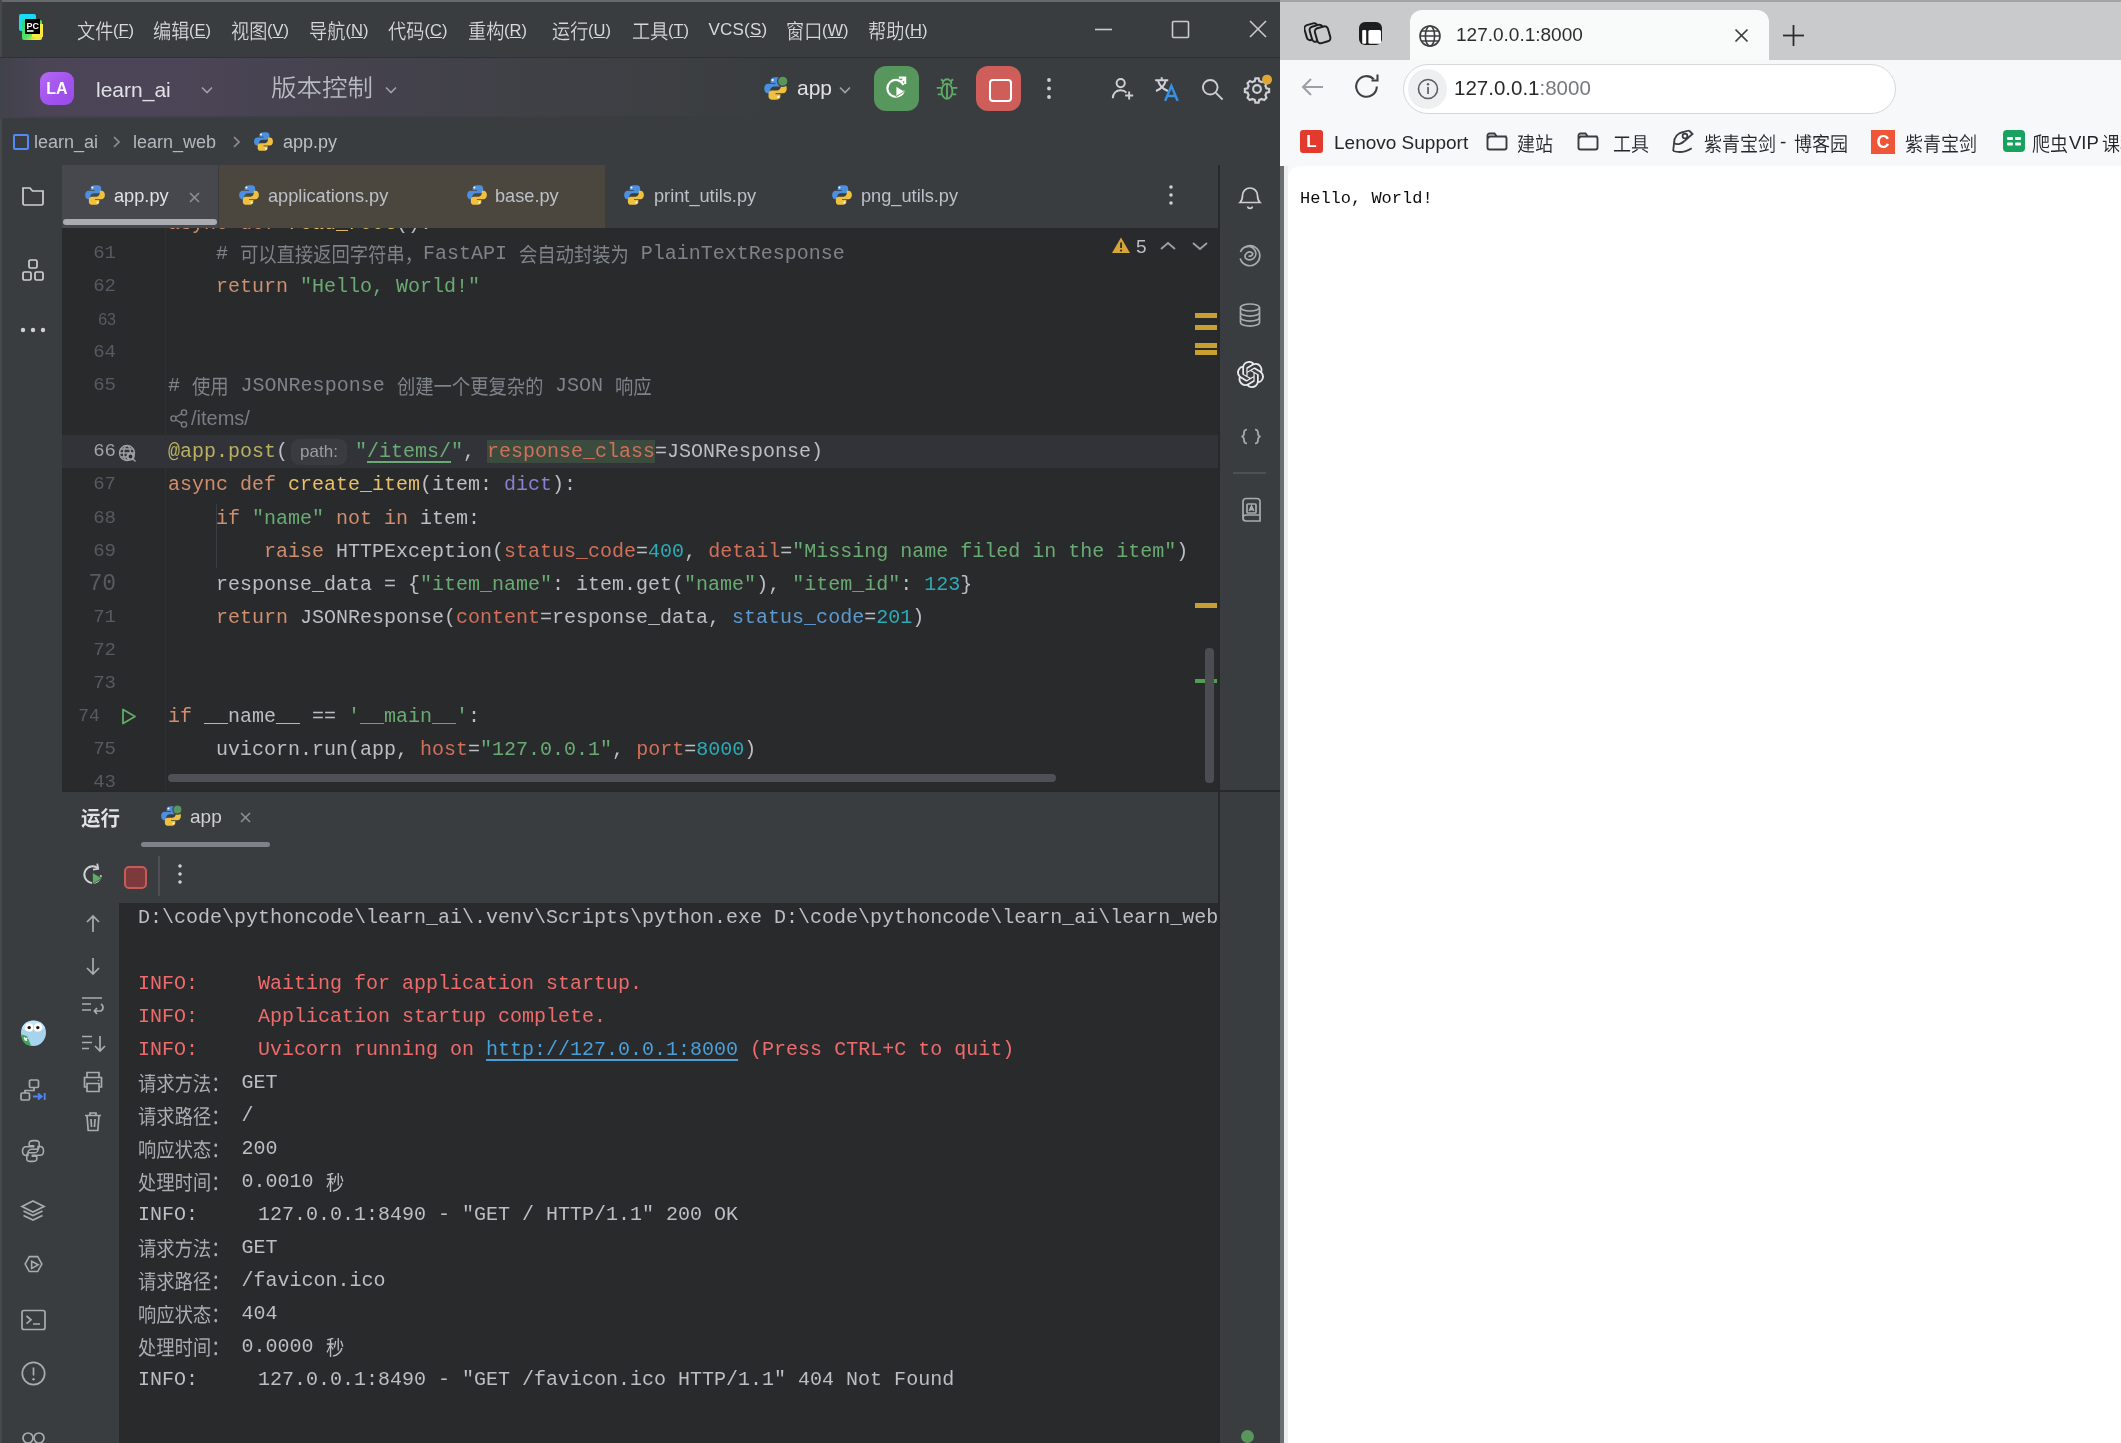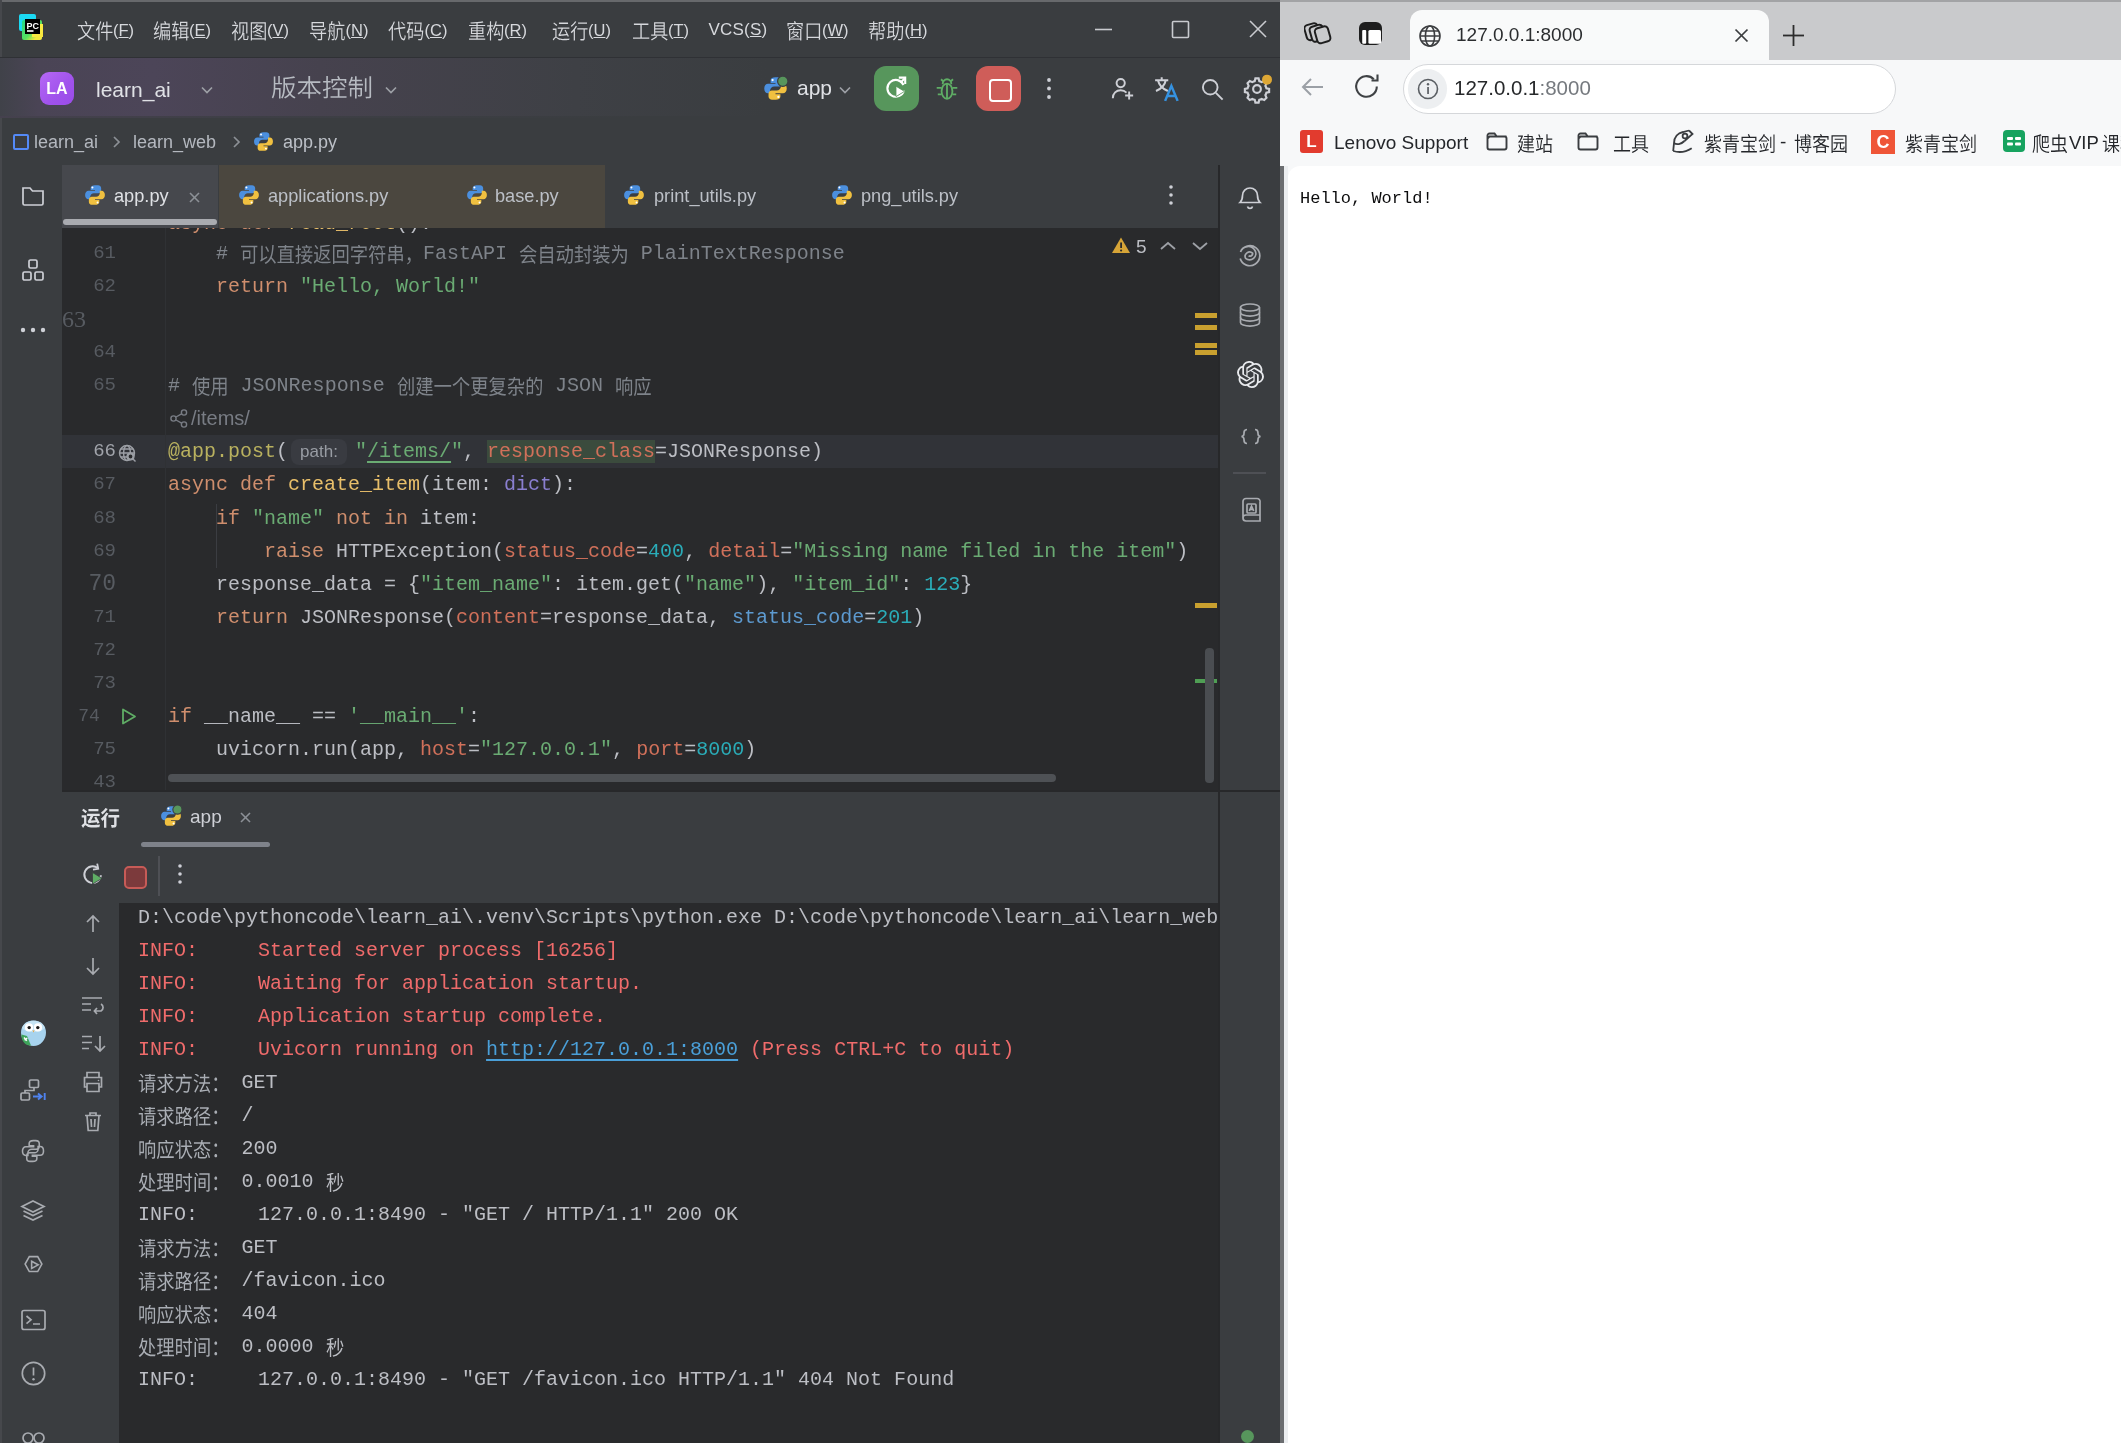--- a/index.html
+++ b/index.html
@@ -302,21 +302,21 @@
       <svg style="position:absolute;left:20px;top:1428px" width="27" height="15" viewBox="0 0 27 15">
         <circle cx="8" cy="10" r="5" stroke="#a8abb0" stroke-width="1.7" fill="none"></circle>
         <circle cx="19" cy="10" r="5" stroke="#a8abb0" stroke-width="1.7" fill="none"></circle>
       </svg>
       <div style="position:absolute;left:62px;top:228px;width:1156px;height:562px;background:#292a2c;overflow:hidden">
         <div style="position:absolute;left:0px;top:207.4px;width:1156px;height:33px;background:#313338"></div>
         <div style="position:absolute;left:103px;top:0px;width:1px;height:562px;background:#2f3134"></div>
         <div style="position:absolute;left:0px;top:-24.069999999999993px;width:54px;height:33px;font-family:'Liberation Mono',monospace;font-size:19px;line-height:33px;text-align:right;color:#575b61">60</div>
         <div style="position:absolute;left:0px;top:9.0px;width:54px;height:33px;font-family:'Liberation Mono',monospace;font-size:19px;line-height:33px;text-align:right;color:#575b61">61</div>
         <div style="position:absolute;left:0px;top:42.06999999999999px;width:54px;height:33px;font-family:'Liberation Mono',monospace;font-size:19px;line-height:33px;text-align:right;color:#575b61">62</div>
-        <div style="position:absolute;left:0px;top:75.13999999999999px;width:54px;height:33px;font-family:Liberation Serif, serif;font-size:24px;line-height:33px;text-align:left;color:#575b61">63</div>
+        <div style="position:absolute;left:0px;top:75.13999999999999px;width:54px;height:33px;font-family:Liberation Sans, sans-serif;font-size:16px;line-height:33px;text-align:right;color:#575b61">63</div>
         <div style="position:absolute;left:0px;top:108.21000000000004px;width:54px;height:33px;font-family:'Liberation Mono',monospace;font-size:19px;line-height:33px;text-align:right;color:#575b61">64</div>
         <div style="position:absolute;left:0px;top:141.27999999999997px;width:54px;height:33px;font-family:'Liberation Mono',monospace;font-size:19px;line-height:33px;text-align:right;color:#575b61">65</div>
         <div style="position:absolute;left:0px;top:207.42000000000002px;width:54px;height:33px;font-family:'Liberation Mono',monospace;font-size:19px;line-height:33px;text-align:right;color:#a1a4ab">66</div>
         <div style="position:absolute;left:0px;top:240.49px;width:54px;height:33px;font-family:'Liberation Mono',monospace;font-size:19px;line-height:33px;text-align:right;color:#575b61">67</div>
         <div style="position:absolute;left:0px;top:273.55999999999995px;width:54px;height:33px;font-family:'Liberation Mono',monospace;font-size:19px;line-height:33px;text-align:right;color:#575b61">68</div>
         <div style="position:absolute;left:0px;top:306.63px;width:54px;height:33px;font-family:'Liberation Mono',monospace;font-size:19px;line-height:33px;text-align:right;color:#575b61">69</div>
         <div style="position:absolute;left:0px;top:339.70000000000005px;width:54px;height:33px;font-family:'Liberation Mono',monospace;font-size:23px;line-height:33px;text-align:right;color:#575b61">70</div>
         <div style="position:absolute;left:0px;top:372.77px;width:54px;height:33px;font-family:'Liberation Mono',monospace;font-size:19px;line-height:33px;text-align:right;color:#575b61">71</div>
         <div style="position:absolute;left:0px;top:405.84000000000003px;width:54px;height:33px;font-family:'Liberation Mono',monospace;font-size:19px;line-height:33px;text-align:right;color:#575b61">72</div>
         <div style="position:absolute;left:0px;top:438.9100000000001px;width:54px;height:33px;font-family:'Liberation Mono',monospace;font-size:19px;line-height:33px;text-align:right;color:#575b61">73</div>
@@ -453,21 +453,20 @@
         <path d="M20 3 v14 M15 13 l5 5 5-5" stroke="#a8abb0" stroke-width="1.7" fill="none"></path>
       </svg>
       <svg style="position:absolute;left:81px;top:1070px" width="24" height="24" viewBox="0 0 24 24">
         <path d="M6 7 V2.5 h12 V7 M6 17 H3.5 V7.5 h17 V17 H18 M6 13.5 h12 V21.5 H6z" stroke="#a8abb0" stroke-width="1.7" fill="none"></path>
         <circle cx="17.5" cy="10.5" r="0.8" fill="#a8abb0"></circle>
       </svg>
       <svg style="position:absolute;left:82px;top:1110px" width="22" height="24" viewBox="0 0 22 24">
         <path d="M3 5.5 h16 M8 5.5 V3 h6 v2.5 M5 5.5 l1.2 15 h9.6 l1.2-15 M9 9 l0.5 8 M13 9 l-0.5 8" stroke="#a8abb0" stroke-width="1.7" fill="none"></path>
       </svg>
       <div style="position:absolute;left:138px;top:900.5px;height:33px;font-family:'Liberation Mono',monospace;font-size:20px;line-height:33px;white-space:pre;color:#bcbec4"><span style="color:#bcbec4">D:\code\pythoncode\learn_ai\.venv\Scripts\python.exe D:\code\pythoncode\learn_ai\learn_web</span></div>
-      <div style="position:absolute;left:138px;top:933.57px;height:33px;font-family:'Liberation Mono',monospace;font-size:20px;line-height:33px;white-space:pre;color:#bcbec4"><span style="color:#ef6b6b">INFO:     Started server process [16256]</span></div>
       <div style="position:absolute;left:138px;top:966.64px;height:33px;font-family:'Liberation Mono',monospace;font-size:20px;line-height:33px;white-space:pre;color:#bcbec4"><span style="color:#ef6b6b">INFO:     Waiting for application startup.</span></div>
       <div style="position:absolute;left:138px;top:999.71px;height:33px;font-family:'Liberation Mono',monospace;font-size:20px;line-height:33px;white-space:pre;color:#bcbec4"><span style="color:#ef6b6b">INFO:     Application startup complete.</span></div>
       <div style="position:absolute;left:138px;top:1032.78px;height:33px;font-family:'Liberation Mono',monospace;font-size:20px;line-height:33px;white-space:pre;color:#bcbec4"><span style="color:#ef6b6b">INFO:     Uvicorn running on </span><span style="color:#4a9fd8;text-decoration:underline;text-underline-offset:4px">http://127.0.0.1:8000</span><span style="color:#ef6b6b"> (Press CTRL+C to quit)</span></div>
       <div style="position:absolute;left:138px;top:1065.85px;height:33px;font-family:'Liberation Mono',monospace;font-size:20px;line-height:33px;white-space:pre;color:#bcbec4"><svg style="vertical-align:-8.4px" width="91.5" height="22.6">
           <g transform="translate(0,17.20) scale(0.02150,-0.02150)">
             <path transform="scale(0.85116,1)" d="M107 772C159 725 225 659 256 617L307 670C276 711 208 773 155 818ZM42 526V454H192V88C192 44 162 14 144 2C157 -13 177 -44 184 -62C198 -41 224 -20 393 110C385 125 373 154 368 174L264 96V526ZM494 212H808V130H494ZM494 265V342H808V265ZM614 840V762H382V704H614V640H407V585H614V516H352V458H960V516H688V585H899V640H688V704H929V762H688V840ZM424 400V-79H494V75H808V5C808 -7 803 -11 790 -12C776 -13 728 -13 677 -11C687 -29 696 -57 699 -76C770 -76 816 -76 843 -64C872 -53 880 -33 880 4V400Z M1117 501C1180 444 1252 363 1283 309L1344 354C1311 408 1237 485 1174 540ZM1043 89 1090 21C1193 80 1330 162 1460 242V22C1460 2 1453 -3 1434 -4C1414 -4 1349 -5 1280 -2C1292 -25 1303 -60 1308 -82C1396 -82 1456 -80 1490 -67C1523 -54 1537 -31 1537 22V420C1623 235 1749 82 1912 4C1924 24 1949 54 1967 69C1858 116 1763 198 1687 299C1753 356 1835 437 1896 508L1832 554C1786 492 1711 412 1648 355C1602 426 1565 505 1537 586V599H1939V672H1816L1859 721C1818 754 1737 802 1674 834L1629 786C1690 755 1765 707 1806 672H1537V838H1460V672H1065V599H1460V320C1308 233 1145 141 1043 89Z M2440 818C2466 771 2496 707 2508 667H2068V594H2341C2329 364 2304 105 2046 -23C2066 -37 2090 -63 2101 -82C2291 17 2366 183 2398 361H2756C2740 135 2720 38 2691 12C2678 2 2665 0 2643 0C2616 0 2546 1 2474 7C2489 -13 2499 -44 2501 -66C2568 -71 2634 -72 2669 -69C2708 -67 2733 -60 2756 -34C2795 5 2815 114 2835 398C2837 409 2838 434 2838 434H2410C2416 487 2420 541 2423 594H2936V667H2514L2585 698C2571 738 2540 799 2512 846Z M3095 775C3162 745 3244 697 3285 662L3328 725C3286 758 3202 803 3137 829ZM3042 503C3107 475 3187 428 3227 395L3269 457C3228 490 3146 533 3083 559ZM3076 -16 3139 -67C3198 26 3268 151 3321 257L3266 306C3208 193 3129 61 3076 -16ZM3386 -45C3413 -33 3455 -26 3829 21C3849 -16 3865 -51 3875 -79L3941 -45C3911 33 3835 152 3764 240L3704 211C3734 172 3765 127 3793 82L3476 47C3538 131 3601 238 3653 345H3937V416H3673V597H3896V668H3673V840H3598V668H3383V597H3598V416H3339V345H3563C3513 232 3446 125 3424 95C3399 58 3380 35 3360 30C3369 9 3382 -29 3386 -45Z M4250 486C4290 486 4326 515 4326 560C4326 606 4290 636 4250 636C4210 636 4174 606 4174 560C4174 515 4210 486 4250 486ZM4250 -4C4290 -4 4326 26 4326 71C4326 117 4290 146 4250 146C4210 146 4174 117 4174 71C4174 26 4210 -4 4250 -4Z" fill="#a9adb4"></path>
           </g>
         </svg><span style="color:#bcbec4"> GET</span></div>
       <div style="position:absolute;left:138px;top:1098.92px;height:33px;font-family:'Liberation Mono',monospace;font-size:20px;line-height:33px;white-space:pre;color:#bcbec4"><svg style="vertical-align:-8.4px" width="91.5" height="22.6">
           <g transform="translate(0,17.20) scale(0.02150,-0.02150)">

